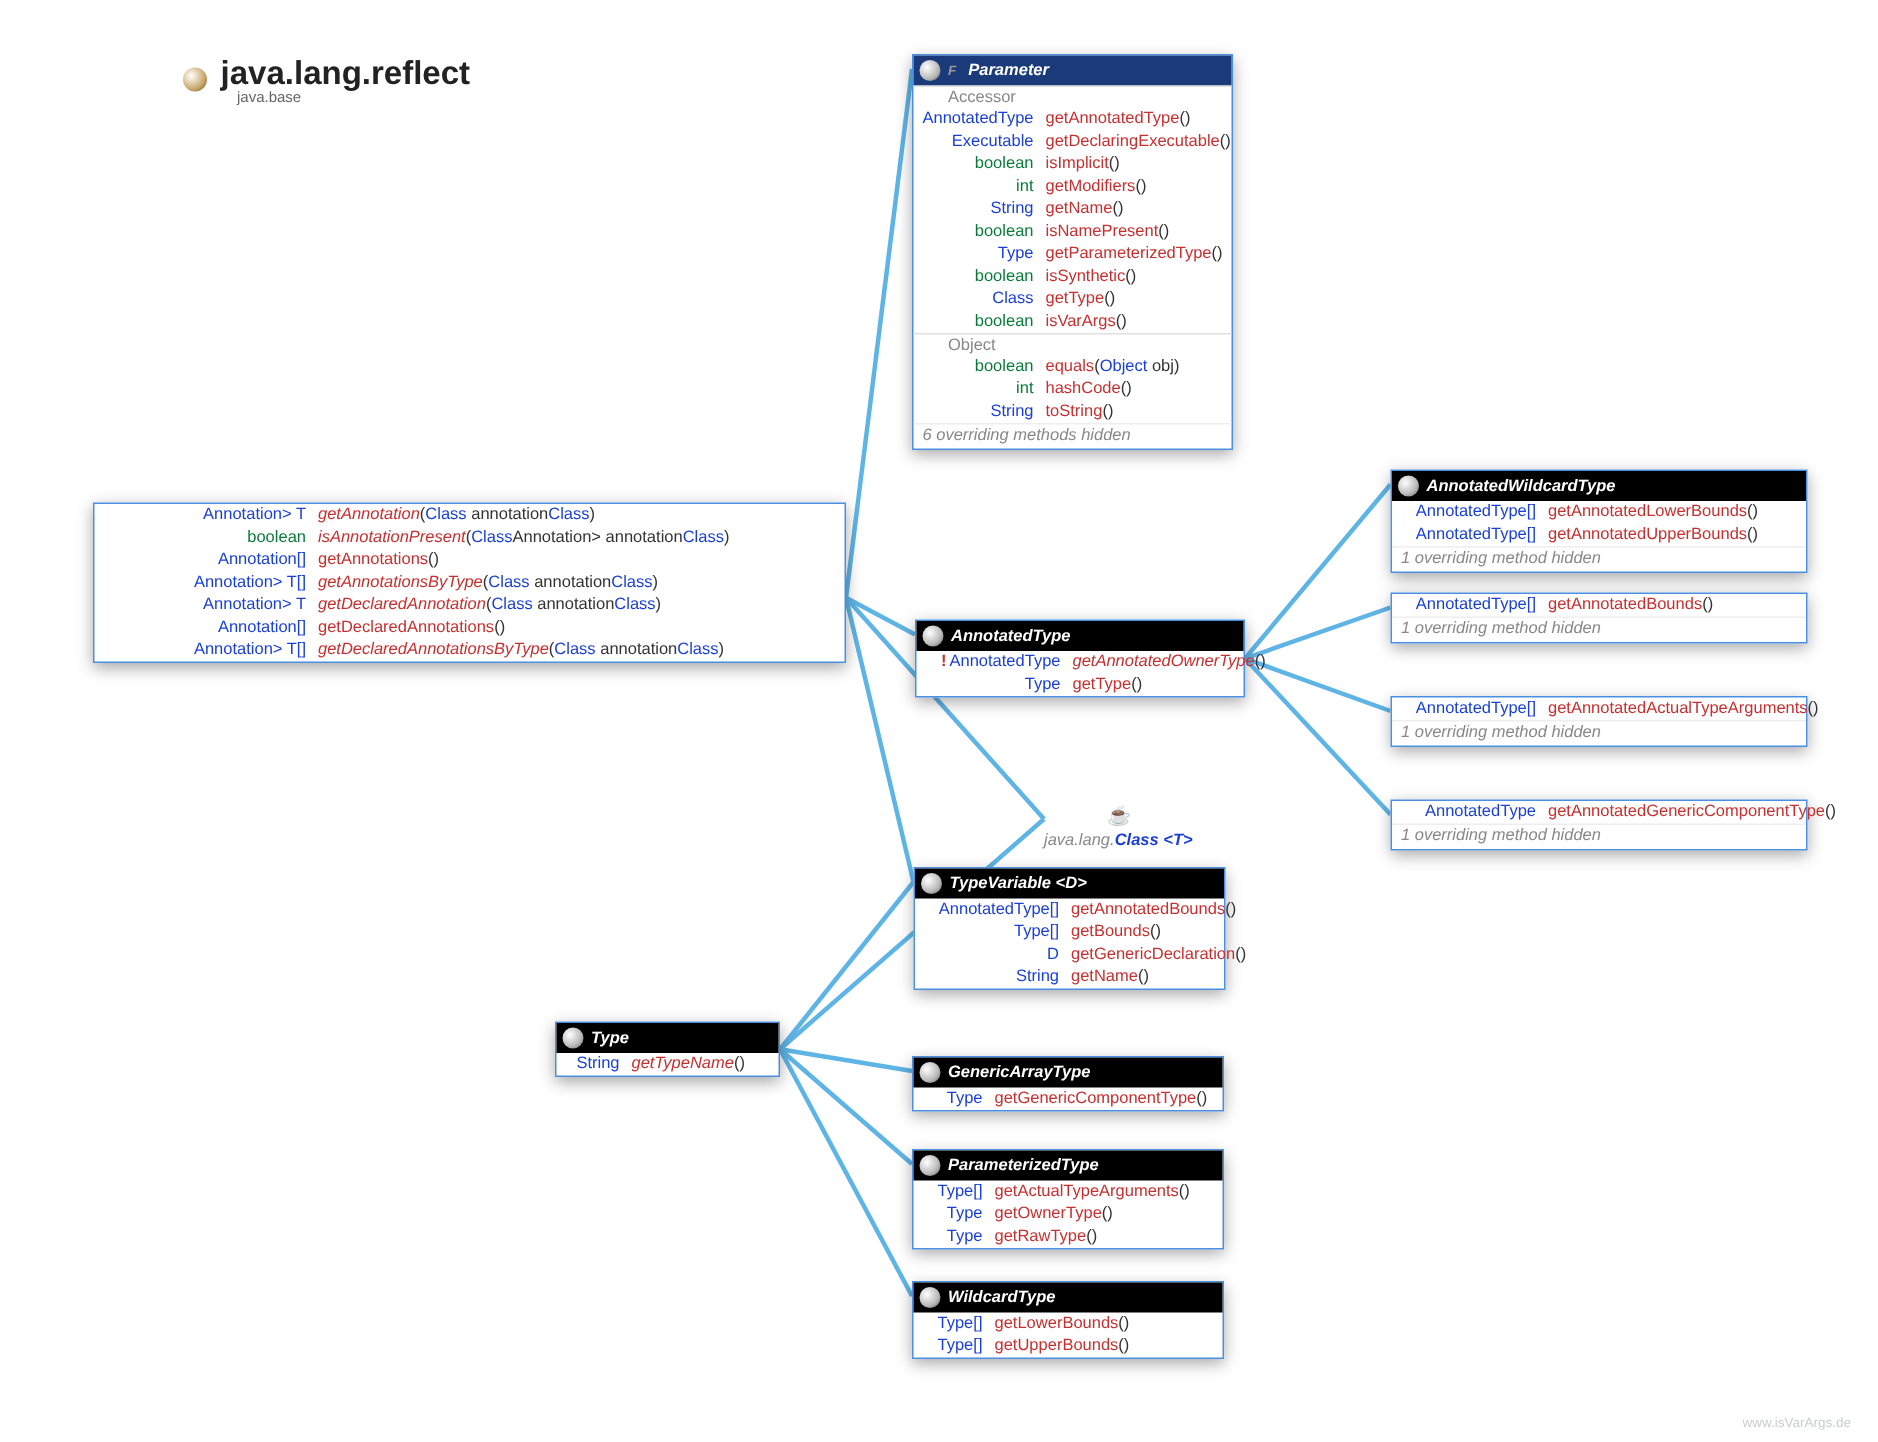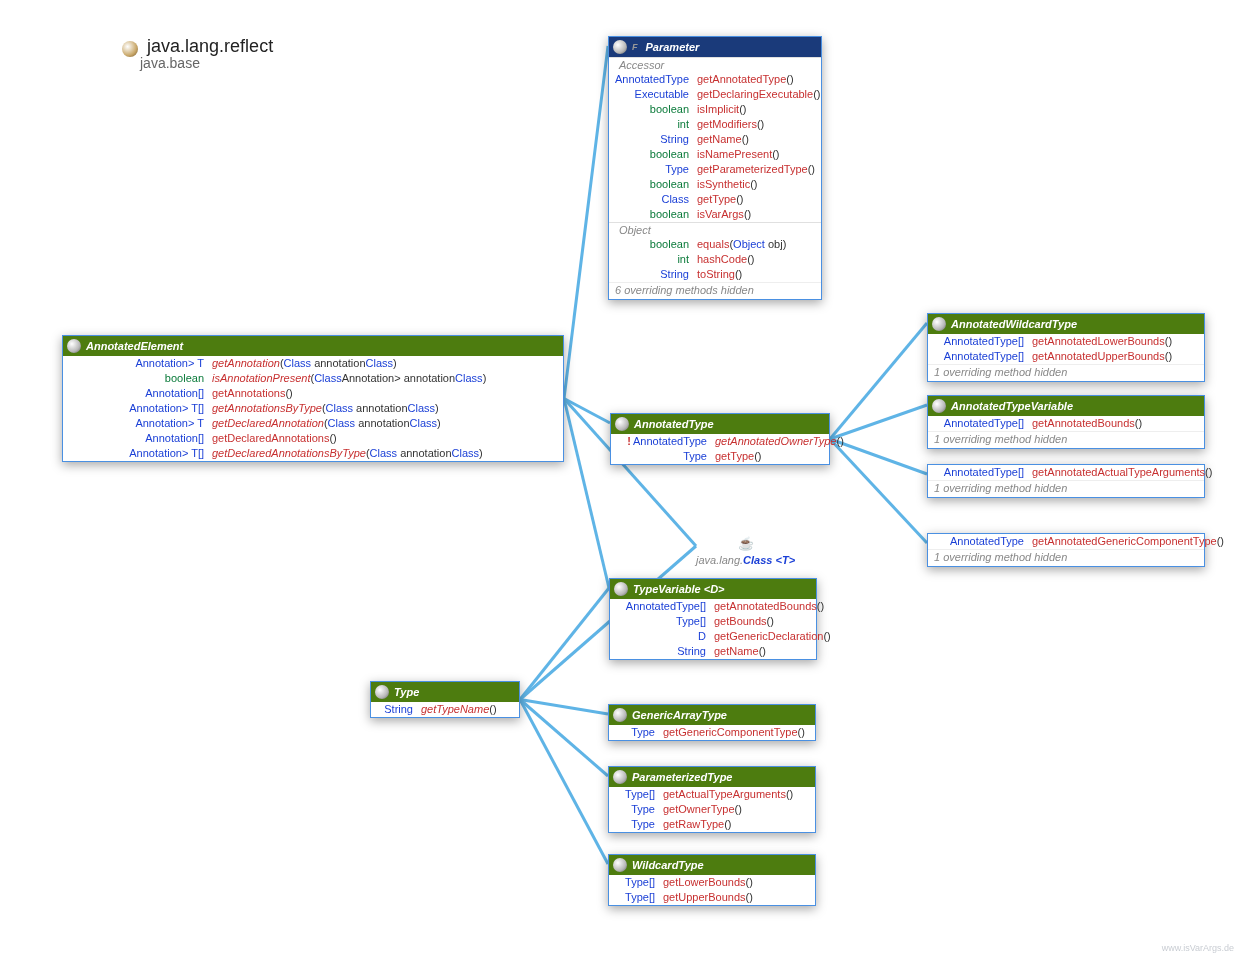--- a/index.html
+++ b/index.html
@@ -1,26 +1,26 @@
 <!DOCTYPE html>
 <html><head>
 <meta charset="utf-8">
 <style>
   html,body{margin:0;padding:0;background:#fff;font-family:Arial,Helvetica,sans-serif;font-size:11px;color:#333;}
   #canvas{position:relative;width:1252px;height:961px;}
   svg.connections{position:absolute;left:0;top:0;width:1252px;height:961px;pointer-events:none;}
   .pkg-title{position:absolute;left:122px;top:36px;}
   .pkg-title .bean{display:inline-block;width:16px;height:16px;border-radius:50%;background:radial-gradient(circle at 35% 35%,#fff,#c9a86a 60%,#6b4e22);vertical-align:middle;margin-right:6px;}
-  .pkg-title .name{font-size:18px;font-weight:normal;color:#222;}
-  .pkg-title .sub{display:block;font-size:14px;color:#666;margin-left:18px;margin-top:-2px;}
+  .pkg-title .name{font-size:22px;font-weight:bold;color:#222;}
+  .pkg-title .sub{display:block;font-size:10px;color:#666;margin-left:36px;margin-top:-2px;}
   .box{position:absolute;border:1px solid #4a90e2;box-shadow:0 3px 10px rgba(0,0,0,0.35);background:#fff;}
-  .box-header{background:#4d7c0f;color:#fff;font-style:italic;font-weight:bold;padding:3px 6px 3px 4px;display:flex;align-items:center;gap:5px;}
+  .box-header{background:#000000;color:#fff;font-style:italic;font-weight:bold;padding:3px 6px 3px 4px;display:flex;align-items:center;gap:5px;}
   .box-header.classhdr{background:#1a3a7a;}
   .box-header .bean{width:14px;height:14px;border-radius:50%;background:radial-gradient(circle at 35% 35%,#fff,#b8b8b8 60%,#555);flex:none;}
-  .section{font-style:italic;color:#888;padding:1px 10px;border-top:1px solid #e0e0e0;}
+  .section{color:#888;padding:1px 23px;border-top:1px solid #e0e0e0;}
   .row{display:flex;padding:0 6px;line-height:15px;white-space:nowrap;}
   .row .ret{min-width:0;color:#1a3fd6;text-align:right;padding-right:8px;}
   .row .ret.prim{color:#0a7a3a;}
   .row .name{color:#c73030;}
   .row .name.default{font-style:italic;}
   .row .sig{color:#333;}
   .row .sig .type{color:#1a3fd6;}
   .note{font-style:italic;color:#888;padding:1px 6px 3px 6px;border-top:1px solid #eee;}
   .class-chip{position:absolute;font-style:italic;display:flex;align-items:center;gap:4px;}
   .class-chip .cup{width:14px;height:14px;display:inline-block;}
@@ -58,24 +58,20 @@
     <span class="sub">java.base</span>
   </div>
 
   <div class="class-chip" id="chip-class" style="left: 696px; top: 536px; flex-direction: column;">
     <span class="cup"></span>
     <span><span class="scope">java.lang.</span><span class="cls">Class</span> <span class="gen">&lt;T&gt;</span></span>
   </div>
 
   <div class="credit">www.isVarArgs.de</div>
 <div class="box" id="box-annotated_element" style="left: 62px; top: 335px; width: 500px;">
-      <div class="box-header">
-        <span class="bean"></span>
-        <span>AnnotatedElement</span>
-      </div>
       <div class="row">
         <span class="ret" style="width: 135px; flex: 0 0 auto;"><t extends="" <span="" style="color:#1a3fd6">Annotation&gt; T</t></span>
         <span class="name default">getAnnotation </span>
         <span class="sig">(<span class="type">Class</span><t> annotation<span class="type">Class</span>)</t></span>
       </div>
       <div class="row">
         <span class="ret prim" style="width: 135px; flex: 0 0 auto;"><span style="color:#0a7a3a">boolean</span></span>
         <span class="name default">isAnnotationPresent </span>
         <span class="sig">(<span class="type">Class</span>Annotation&gt; annotation<span class="type">Class</span>)</span>
       </div>
@@ -292,24 +288,20 @@
         <span class="sig">()</span>
       </div>
       <div class="row">
         <span class="ret" style="width: 90px; flex: 0 0 auto;"><span style="color:#1a3fd6">AnnotatedType</span>[]</span>
         <span class="name">getAnnotatedUpperBounds </span>
         <span class="sig">()</span>
       </div>
       <div class="note">1 overriding method hidden</div>
     </div>
     <div class="box" id="box-annotated_type_variable" style="left: 927px; top: 395px; width: 276px;">
-      <div class="box-header">
-        <span class="bean"></span>
-        <span>AnnotatedTypeVariable</span>
-      </div>
       <div class="row">
         <span class="ret" style="width: 90px; flex: 0 0 auto;"><span style="color:#1a3fd6">AnnotatedType</span>[]</span>
         <span class="name">getAnnotatedBounds </span>
         <span class="sig">()</span>
       </div>
       <div class="note">1 overriding method hidden</div>
     </div>
     <div class="box" id="box-annotated_parameterized_type" style="left: 927px; top: 464px; width: 276px;">
       <div class="row">
         <span class="ret" style="width: 90px; flex: 0 0 auto;"><span style="color:#1a3fd6">AnnotatedType</span>[]</span>

